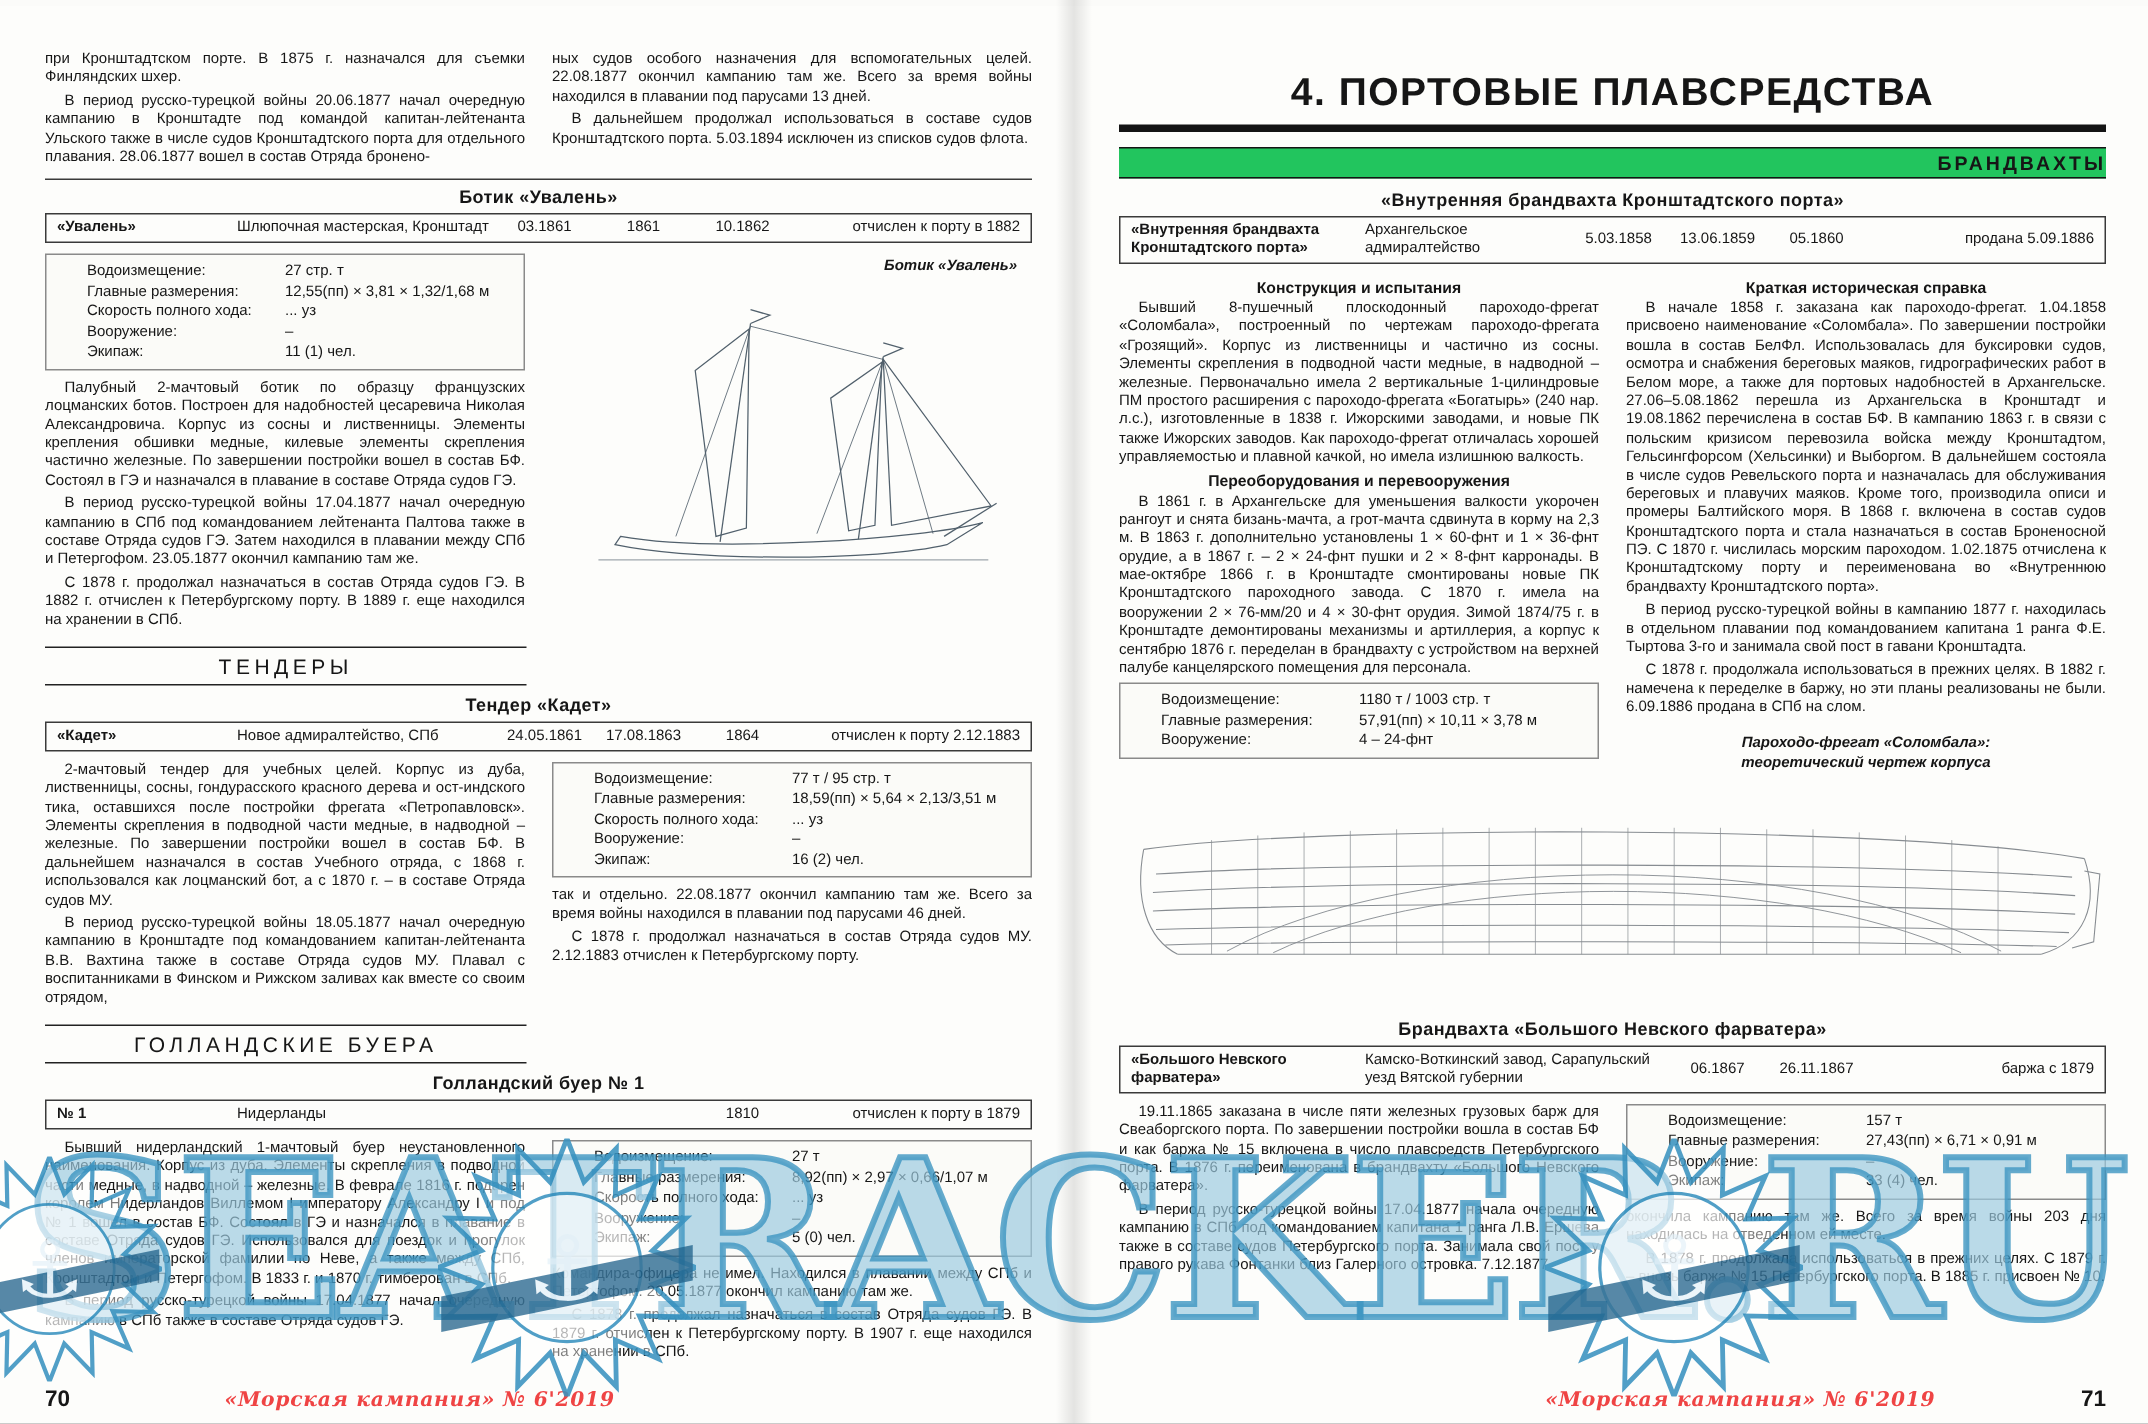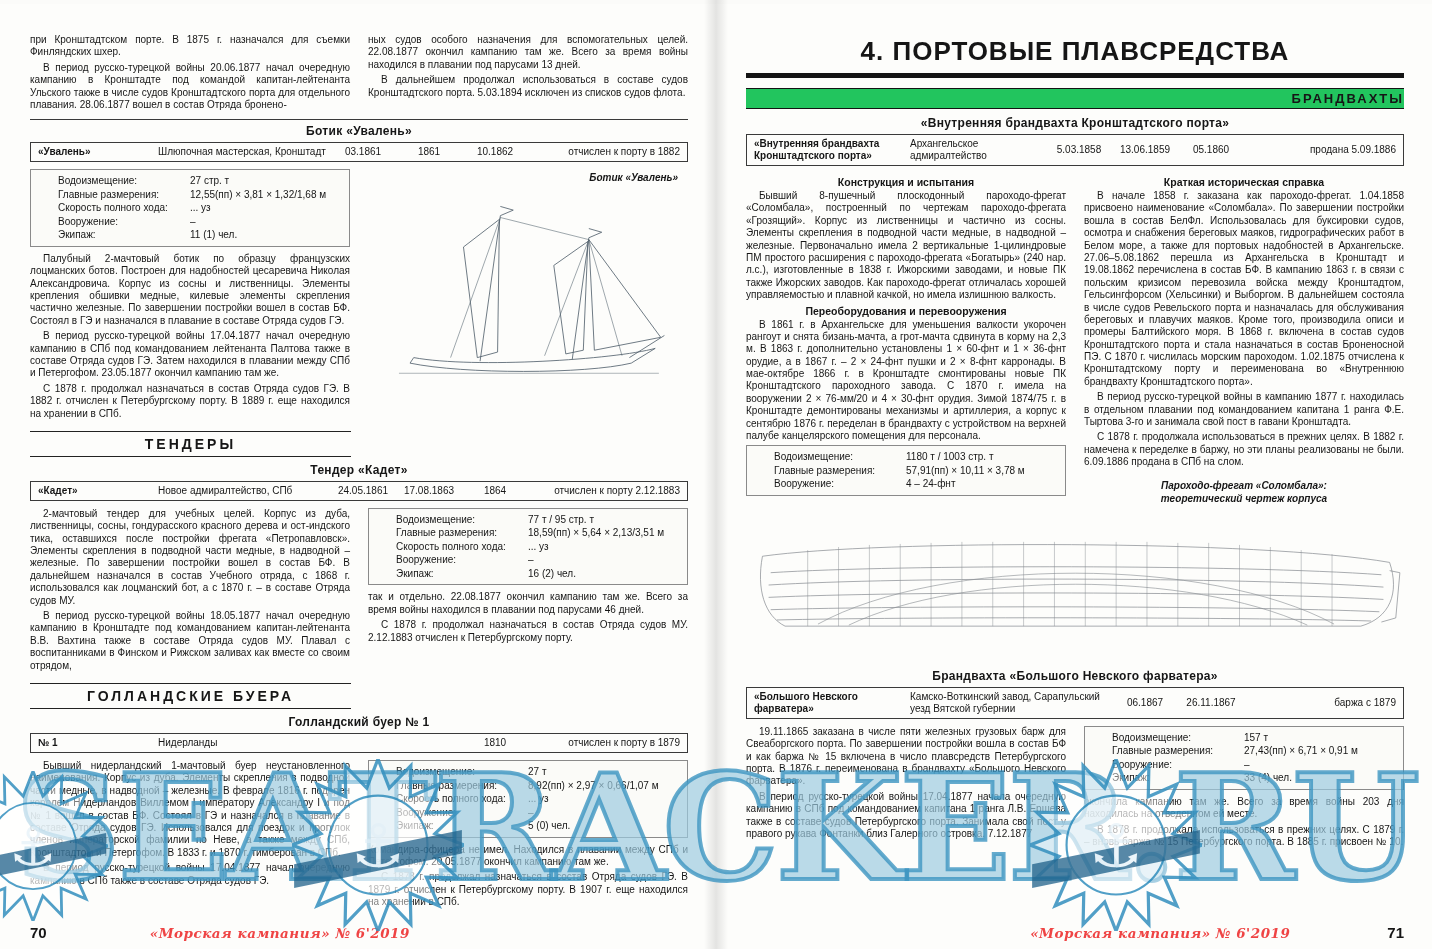--- a/index.html
+++ b/index.html
@@ -25,21 +25,21 @@
     font-size:10px; line-height:1.24; text-align:justify; margin:0 0 3px 0;
     text-indent:13px;
   }
   p.body.noindent { text-indent:0; }
 
   .thin-rule { border-top:1px solid #3a3a3a; margin:5px 0 4px 0; }
 
   .sub-header { text-align:center; font-weight:bold; font-size:12px; margin:4px 0 4px 0; letter-spacing:0.3px; }
 
   .big-section {
-    width:321px; box-sizing:border-box; text-align:center; font-weight:bold;
+    width:321px; box-sizing:border-box; text-align:center; font-weight:normal;
     font-size:14px; letter-spacing:3px; padding:4px 0;
     border-top:1.5px solid #222; border-bottom:1.5px solid #222;
     margin:8px 0 6px 0;
   }
 
   .entry-row {
     display:flex; align-items:center; gap:8px;
     border:1px solid #3a3a3a; padding:3px 7px; margin:2px 0 7px 0;
     font-size:10px; line-height:1.2;
   }
@@ -56,21 +56,21 @@
   .spec-row { display:flex;padding-left:20px; }
   .spec-label { flex:0 0 132px; }
   .spec-value { flex:1; }
 
   .caption { font-style:italic; font-weight:bold; font-size:10px; line-height:1.3; }
   .caption.right { text-align:right; margin:2px 10px 4px 0; }
   .caption.center { text-align:center; margin-top:10px; }
 
   .main-title {
     text-align:center; font-weight:bold; font-size:26px; letter-spacing:1px;
-    margin:2px 0 6px 0; font-family:"Liberation Sans", sans-serif;
+    margin:12px 0 6px 0; font-family:"Liberation Sans", sans-serif;
   }
   .title-bar { height:5px; background:#141414; margin-bottom:10px; }
   .band {
     background:#22c55e; border-top:1px solid #141414; border-bottom:1px solid #141414;
     text-align:right; font-weight:bold; font-size:13px; letter-spacing:2px;
     padding:2px 0; margin-bottom:7px;
   }
   .col-head { font-weight:bold; font-size:10.5px; text-align:center; margin:3px 0 2px 0; }
 
   .drawing-wrap { text-align:center; }

